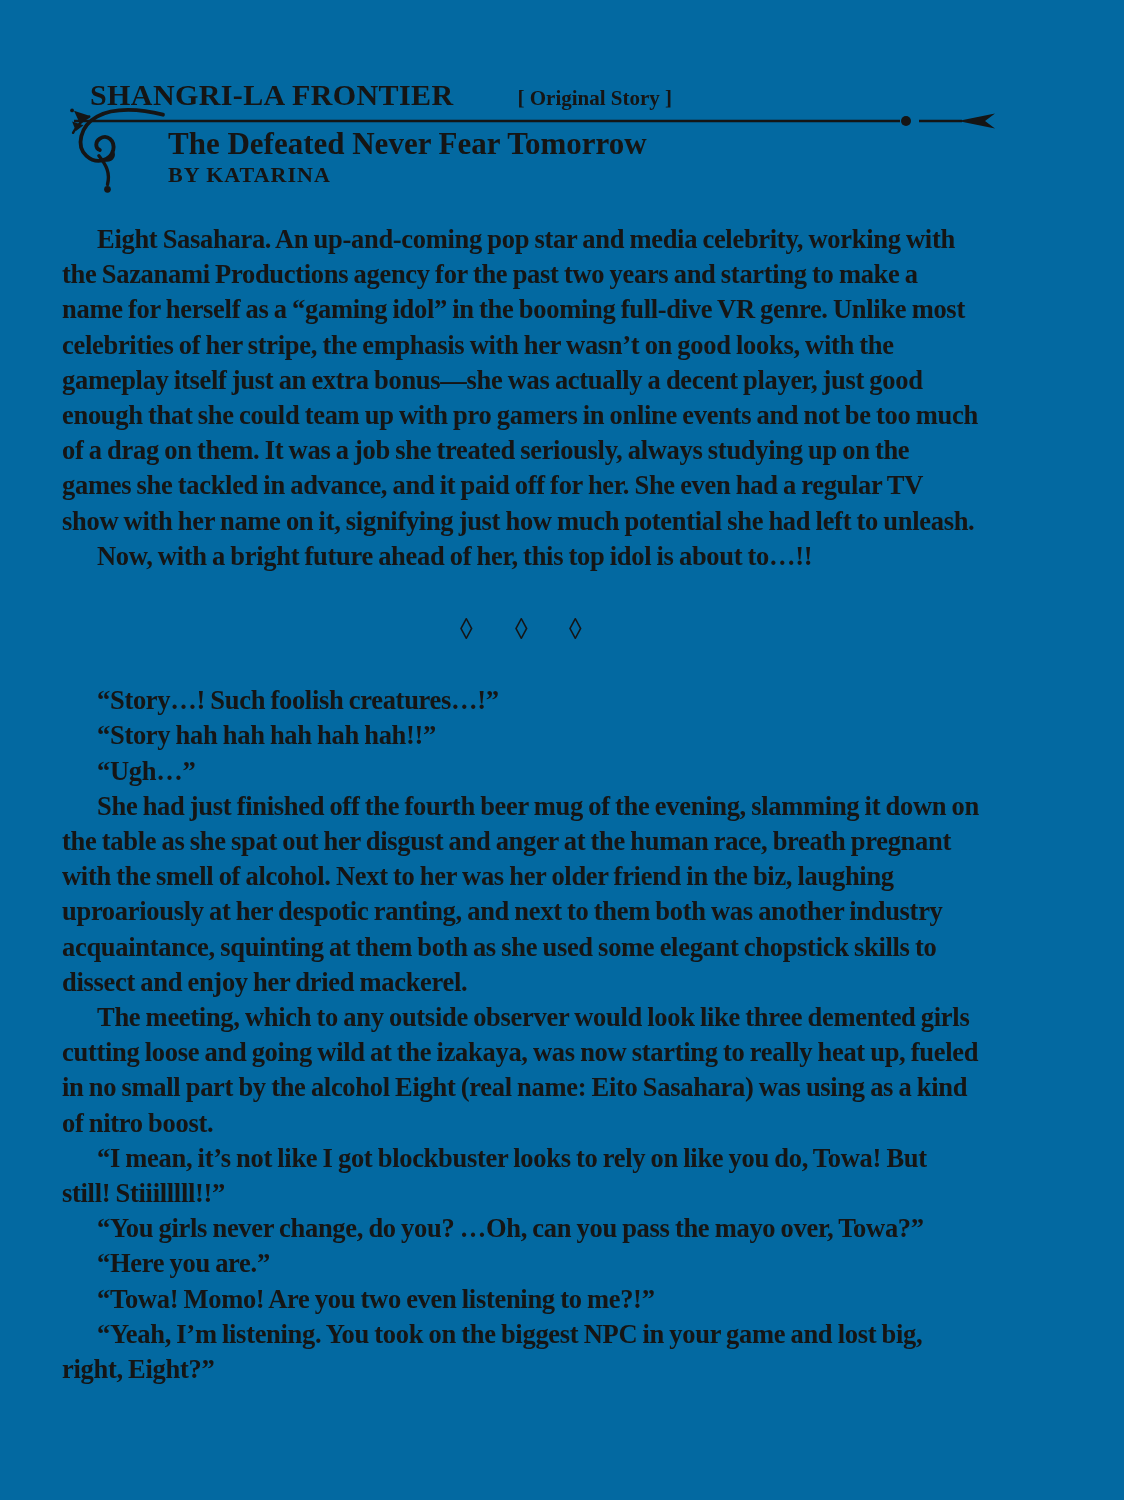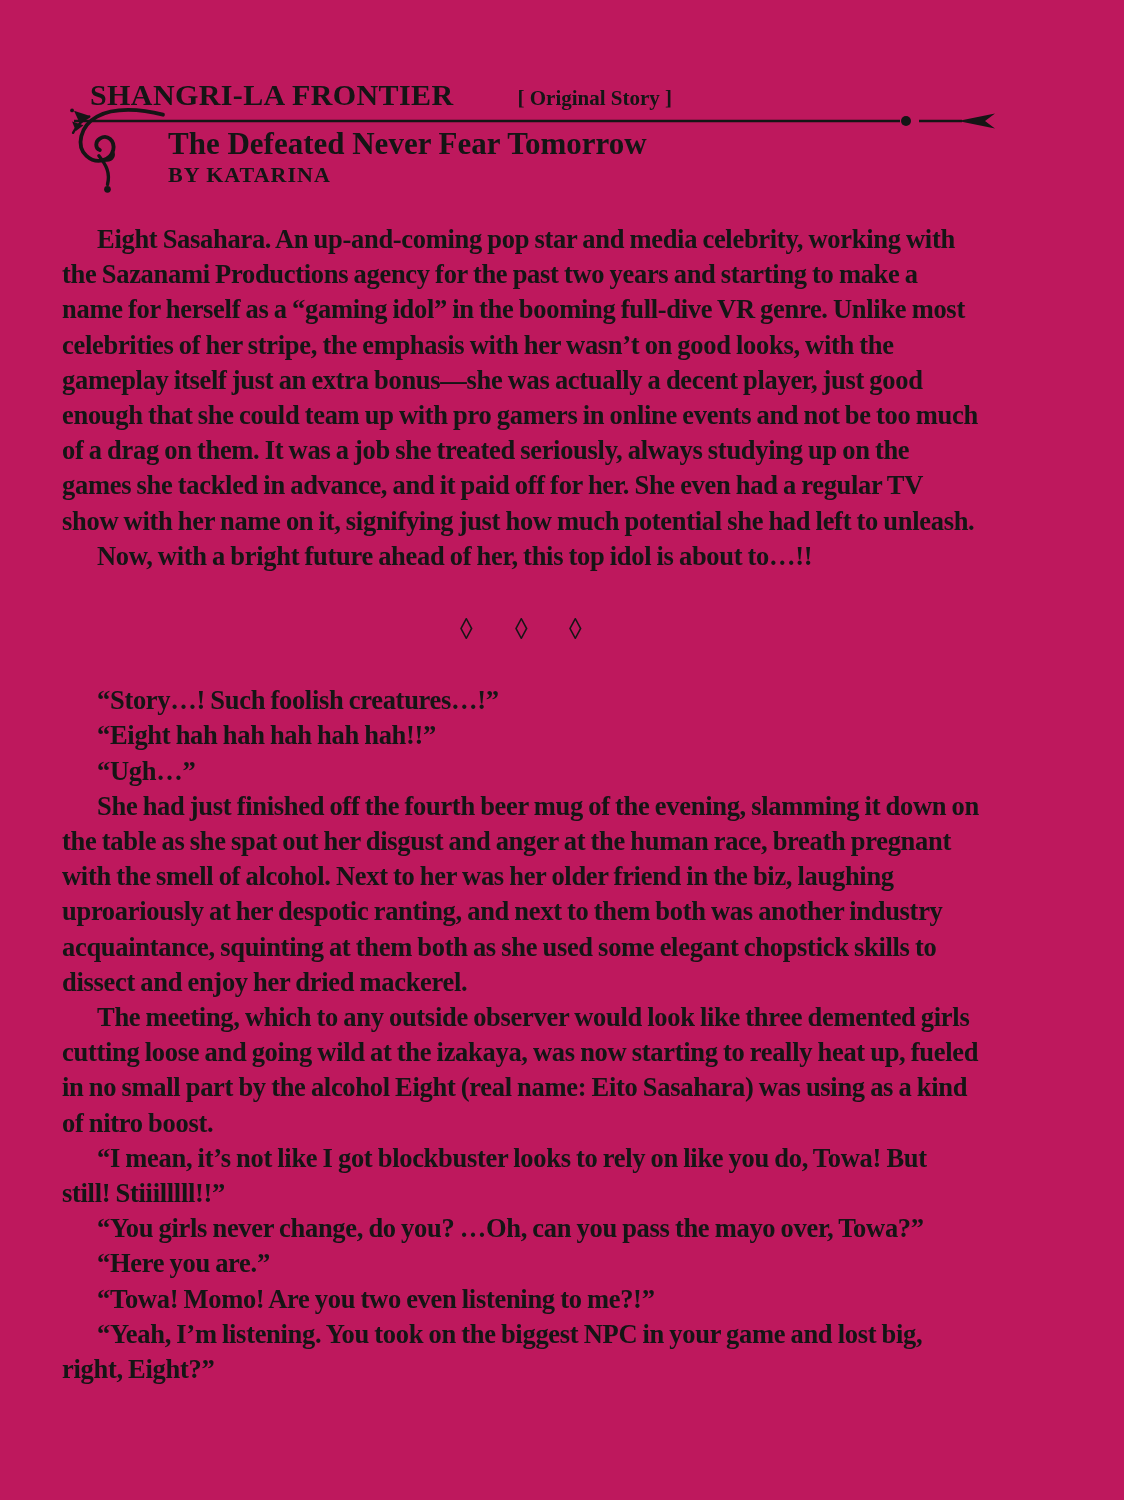--- a/index.html
+++ b/index.html
@@ -4,21 +4,21 @@
 <style>
   html, body {
     margin: 0;
     padding: 0;
     background: #ffffff;
   }
   .page {
     position: relative;
     width: 1124px;
     height: 1500px;
-    background: #be185d;
+    background: #0369a1;
     color: #151515;
     font-family: "Liberation Serif", serif;
     overflow: hidden;
   }
 
   
   .series-row {
     position: absolute;
     left: 90px;
     top: 78px;
@@ -140,21 +140,21 @@
     <p>Eight Sasahara. An up-and-coming pop star and media celebrity, working with the Sazanami Productions agency for the past two years and starting to make a name for herself as a “gaming idol” in the booming full-dive VR genre. Unlike most celebrities of her stripe, the emphasis with her wasn’t on good looks, with the gameplay itself just an extra bonus—she was actually a decent player, just good enough that she could team up with pro gamers in online events and not be too much of a drag on them. It was a job she treated seriously, always studying up on the games she tackled in advance, and it paid off for her. She even had a regular TV show with her name on it, signifying just how much potential she had left to unleash.</p>
     <p>Now, with a bright future ahead of her, this top idol is about to…!!</p>
 
     <div class="scene-break">
       <span class="diamond">◊</span>
       <span class="diamond">◊</span>
       <span class="diamond">◊</span>
     </div>
 
     <p>“Story…! Such foolish creatures…!”</p>
-    <p>“Eight hah hah hah hah hah!!”</p>
+    <p>“Story hah hah hah hah hah!!”</p>
     <p>“Ugh…”</p>
     <p>She had just finished off the fourth beer mug of the evening, slamming it down on the table as she spat out her disgust and anger at the human race, breath pregnant with the smell of alcohol. Next to her was her older friend in the biz, laughing uproariously at her despotic ranting, and next to them both was another industry acquaintance, squinting at them both as she used some elegant chopstick skills to dissect and enjoy her dried mackerel.</p>
     <p>The meeting, which to any outside observer would look like three demented girls cutting loose and going wild at the izakaya, was now starting to really heat up, fueled in no small part by the alcohol Eight (real name: Eito Sasahara) was using as a kind of nitro boost.</p>
     <p>“I mean, it’s not like I got blockbuster looks to rely on like you do, Towa! But still! Stiiilllll!!”</p>
     <p>“You girls never change, do you? …Oh, can you pass the mayo over, Towa?”</p>
     <p>“Here you are.”</p>
     <p>“Towa! Momo! Are you two even listening to me?!”</p>
     <p>“Yeah, I’m listening. You took on the biggest NPC in your game and lost big, right, Eight?”</p>
   </main>
 

